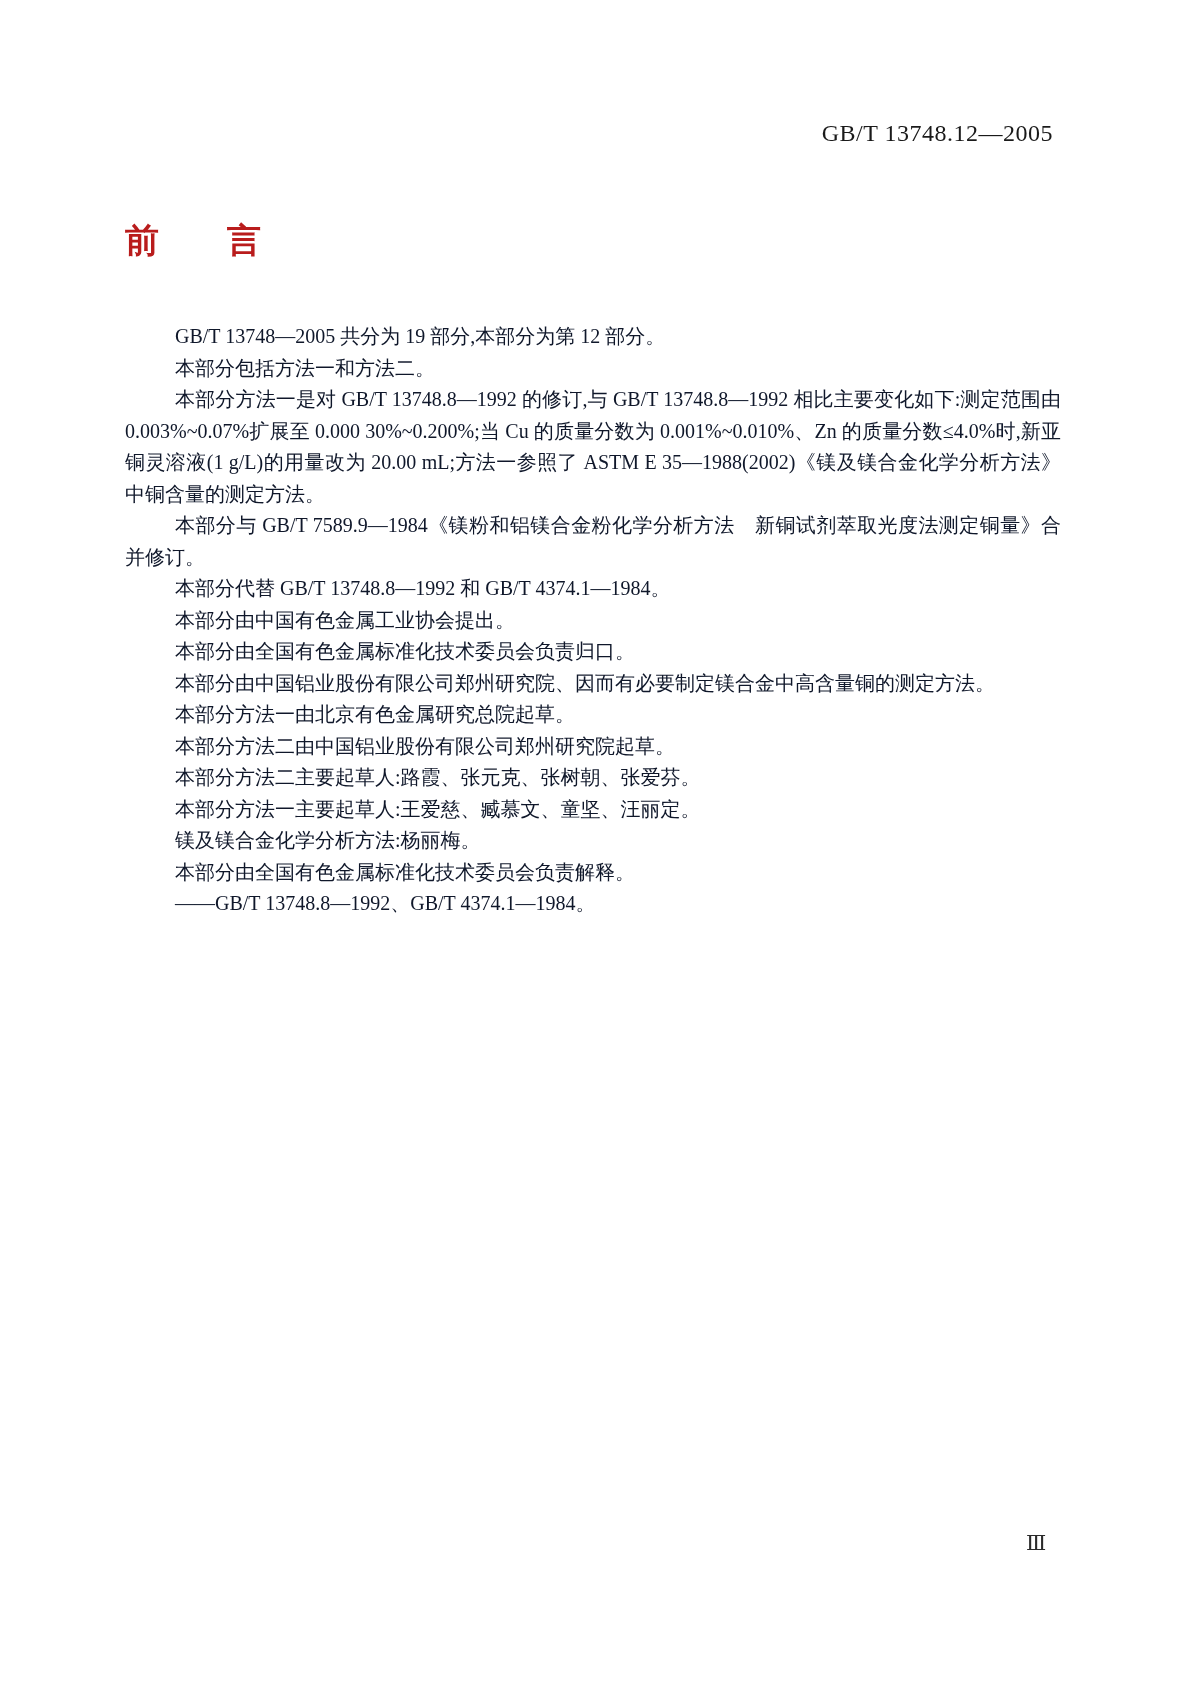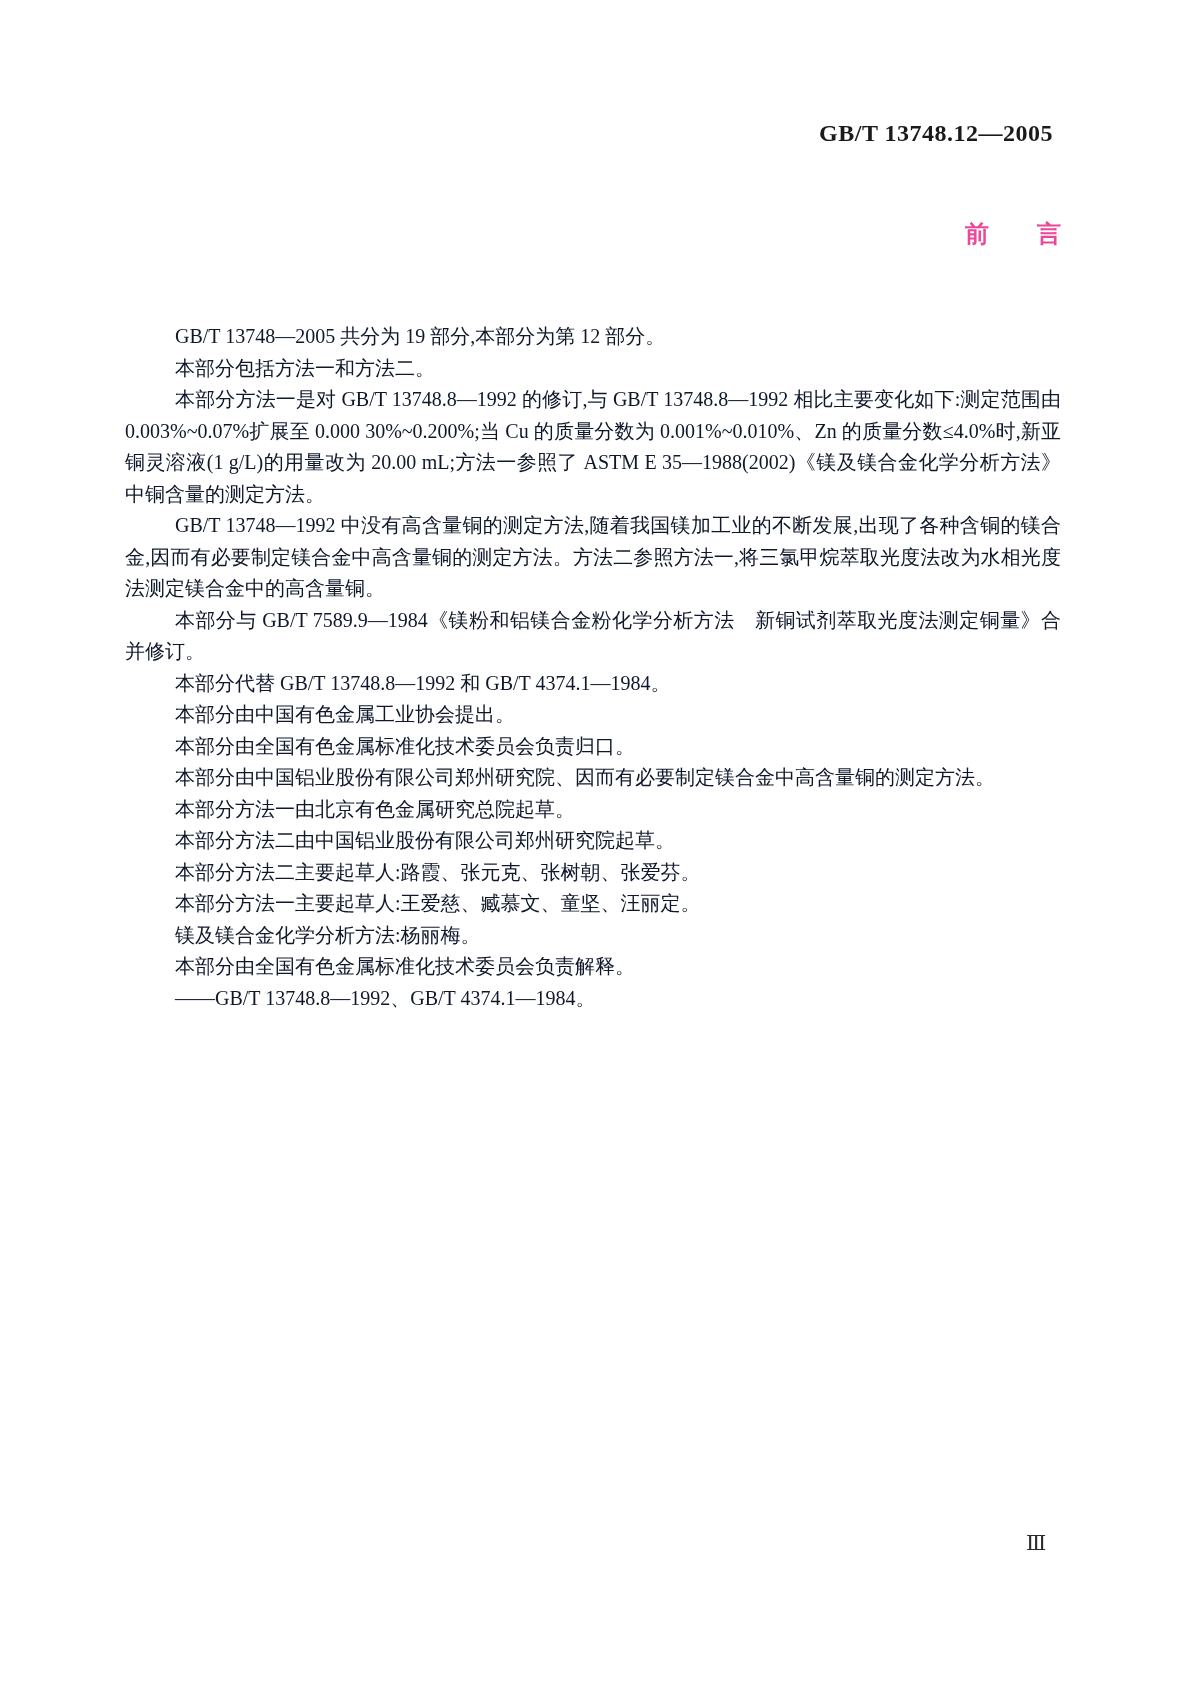--- a/index.html
+++ b/index.html
@@ -14,34 +14,34 @@
     margin: 0 auto;
     background: #ffffff;
     overflow: hidden;
     font-family: "Liberation Serif", "DejaVu Serif", serif;
   }
   .std-header {
     position: absolute;
     top: 120px;
     right: 138px;
     font-size: 24px;
-    font-weight: bold;
+    font-weight: normal;
     letter-spacing: 0.5px;
     color: #1a1a1a;
     font-family: "Liberation Serif", "DejaVu Serif", serif;
   }
   .doc-title {
     position: absolute;
     top: 218px;
     left: 125px;
     width: 936px;
-    text-align: right;
-    font-size: 24px;
+    text-align: left;
+    font-size: 34px;
     font-weight: bold;
-    color: #ec4899;
+    color: #b91c1c;
     font-family: "Liberation Sans", "DejaVu Sans", sans-serif;
   }
   .foreword-body {
     position: absolute;
     top: 321px;
     left: 125px;
     width: 936px;
     font-size: 20px;
     line-height: 31.5px;
     color: #0f172a;
@@ -67,21 +67,20 @@
 <div class="page">
 
   <div class="std-header">GB/T 13748.12—2005</div>
 
   <div class="doc-title">前　　言</div>
 
   <div class="foreword-body">
       <p class="para">GB/T 13748—2005 共分为 19 部分,本部分为第 12 部分。</p>
       <p class="para">本部分包括方法一和方法二。</p>
       <p class="para">本部分方法一是对 GB/T 13748.8—1992 的修订,与 GB/T 13748.8—1992 相比主要变化如下:测定范围由 0.003%~0.07%扩展至 0.000 30%~0.200%;当 Cu 的质量分数为 0.001%~0.010%、Zn 的质量分数≤4.0%时,新亚铜灵溶液(1 g/L)的用量改为 20.00 mL;方法一参照了 ASTM E 35—1988(2002)《镁及镁合金化学分析方法》中铜含量的测定方法。</p>
-      <p class="para">GB/T 13748—1992 中没有高含量铜的测定方法,随着我国镁加工业的不断发展,出现了各种含铜的镁合金,因而有必要制定镁合金中高含量铜的测定方法。方法二参照方法一,将三氯甲烷萃取光度法改为水相光度法测定镁合金中的高含量铜。</p>
       <p class="para">本部分与 GB/T 7589.9—1984《镁粉和铝镁合金粉化学分析方法　新铜试剂萃取光度法测定铜量》合并修订。</p>
       <p class="para">本部分代替 GB/T 13748.8—1992 和 GB/T 4374.1—1984。</p>
       <p class="para">本部分由中国有色金属工业协会提出。</p>
       <p class="para">本部分由全国有色金属标准化技术委员会负责归口。</p>
       <p class="para">本部分由中国铝业股份有限公司郑州研究院、因而有必要制定镁合金中高含量铜的测定方法。</p>
       <p class="para">本部分方法一由北京有色金属研究总院起草。</p>
       <p class="para">本部分方法二由中国铝业股份有限公司郑州研究院起草。</p>
       <p class="para">本部分方法二主要起草人:路霞、张元克、张树朝、张爱芬。</p>
       <p class="para">本部分方法一主要起草人:王爱慈、臧慕文、童坚、汪丽定。</p>
       <p class="para">镁及镁合金化学分析方法:杨丽梅。</p>

